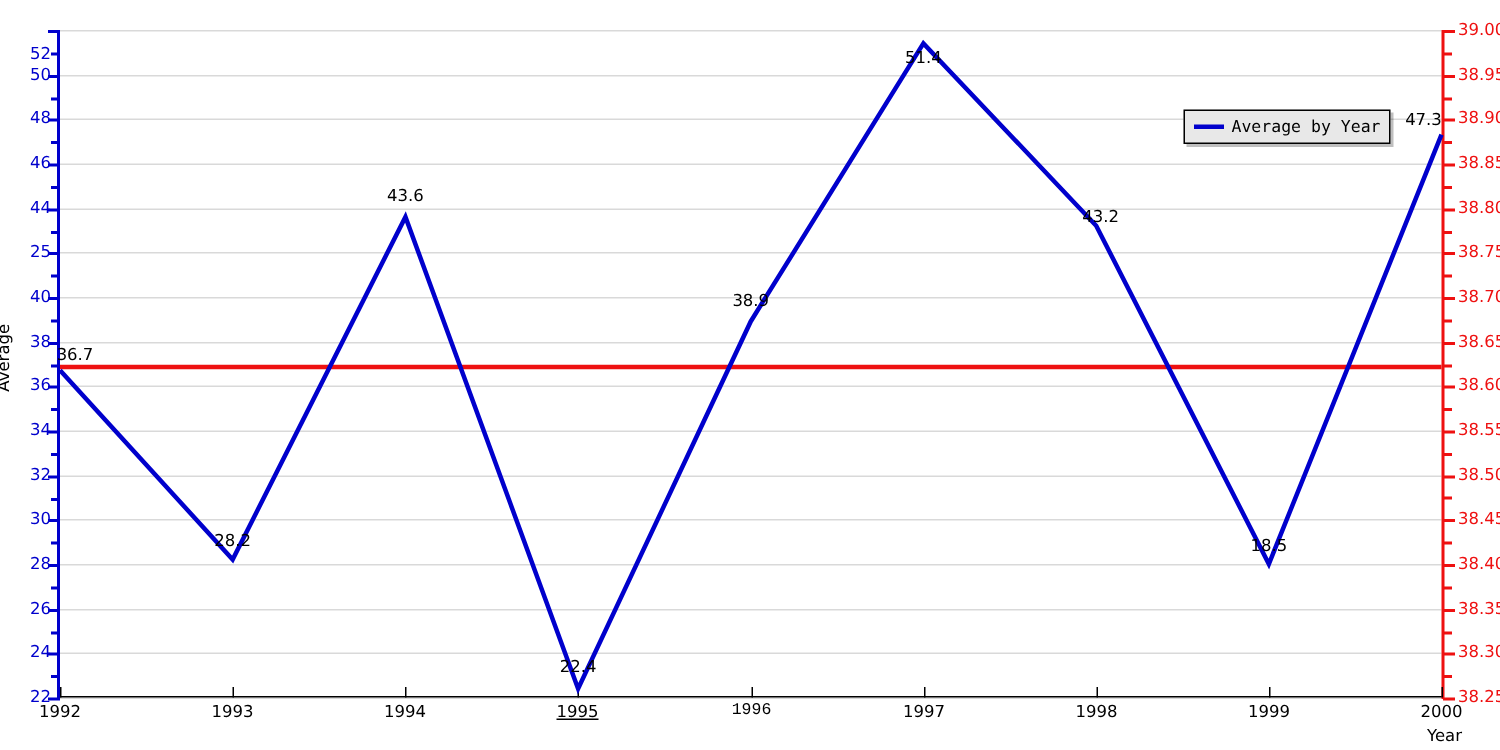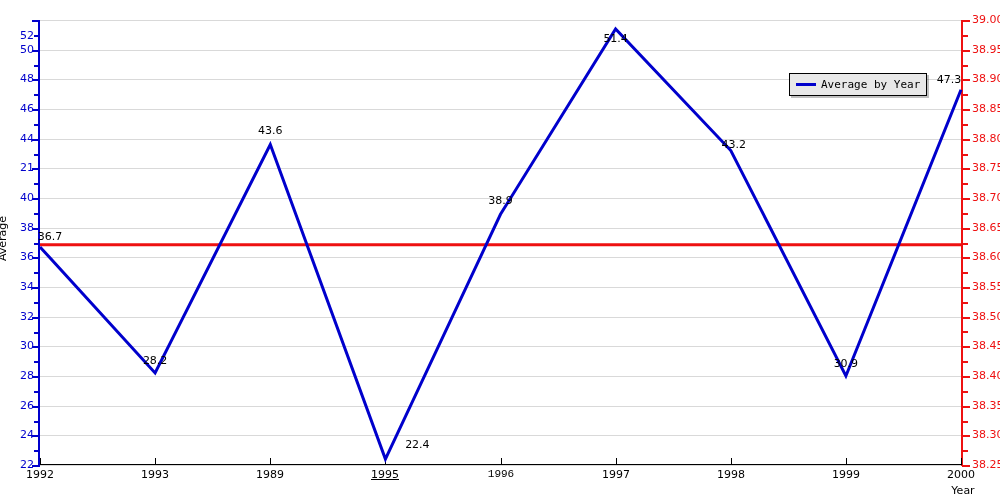--- a/index.html
+++ b/index.html
@@ -291,21 +291,21 @@
       <div class="ylabel-left" style="top: 459px;">22</div>
       <div class="ylabel-left" style="top: 429px;">24</div>
       <div class="ylabel-left" style="top: 400px;">26</div>
       <div class="ylabel-left" style="top: 370px;">28</div>
       <div class="ylabel-left" style="top: 340px;">30</div>
       <div class="ylabel-left" style="top: 311px;">32</div>
       <div class="ylabel-left" style="top: 281px;">34</div>
       <div class="ylabel-left" style="top: 251px;">36</div>
       <div class="ylabel-left" style="top: 222px;">38</div>
       <div class="ylabel-left" style="top: 192px;">40</div>
-      <div class="ylabel-left" style="top: 162px;">21</div>
+      <div class="ylabel-left" style="top: 162px;">25</div>
       <div class="ylabel-left" style="top: 133px;">44</div>
       <div class="ylabel-left" style="top: 103px;">46</div>
       <div class="ylabel-left" style="top: 73px;">48</div>
       <div class="ylabel-left" style="top: 44px;">50</div>
       <div class="ylabel-left" style="top: 30px;">52</div>
     </div>
   <div id="right-labels">
       <div class="ylabel-right" style="top: 459px;">38.25</div>
       <div class="ylabel-right" style="top: 429px;">38.30</div>
       <div class="ylabel-right" style="top: 400px;">38.35</div>
@@ -319,46 +319,46 @@
       <div class="ylabel-right" style="top: 162px;">38.75</div>
       <div class="ylabel-right" style="top: 133px;">38.80</div>
       <div class="ylabel-right" style="top: 103px;">38.85</div>
       <div class="ylabel-right" style="top: 73px;">38.90</div>
       <div class="ylabel-right" style="top: 44px;">38.95</div>
       <div class="ylabel-right" style="top: 14px;">39.00</div>
     </div>
   <div id="bottom-labels">
       <div class="xlabel" style="left: 40px;">1992</div>
       <div class="xlabel" style="left: 155px;">1993</div>
-      <div class="xlabel" style="left: 270px;">1989</div>
+      <div class="xlabel" style="left: 270px;">1994</div>
       <div class="xlabel" style="left: 385px; text-decoration: underline;">1995</div>
       <div class="xlabel" style="left: 501px; font-family: Liberation Mono, monospace;">1996</div>
       <div class="xlabel" style="left: 616px;">1997</div>
       <div class="xlabel" style="left: 731px;">1998</div>
       <div class="xlabel" style="left: 846px;">1999</div>
       <div class="xlabel" style="left: 961px;">2000</div>
     </div>
 
   <div class="axis-title-y">Average</div>
   <div class="axis-title-x">Year</div>
 
   <svg class="series-layer" viewBox="0 0 1000 500" preserveAspectRatio="none">
     <polyline id="career-average-line" fill="none" stroke="#ee1111" stroke-width="3" points="40,244.7 961,244.7"></polyline>
     <polyline id="average-by-year-line" fill="none" stroke="#0000cc" stroke-width="3" stroke-linejoin="miter" points="40.0,246.9 155.1,373.0 270.3,144.6 385.4,459.1 500.5,214.3 615.6,28.9 730.8,150.5 845.9,376.0 961.0,89.7"></polyline>
   </svg>
 
   <div id="point-labels">
       <div class="point-label" style="left: 50px; top: 230.95px;">36.7</div>
       <div class="point-label" style="left: 155.125px; top: 355.033px;">28.2</div>
       <div class="point-label" style="left: 270.25px; top: 124.6px;">43.6</div>
-      <div class="point-label" style="left: 385.375px; top: 439.067px; margin-left: 32px;">22.4</div>
+      <div class="point-label" style="left: 385.375px; top: 439.067px;">22.4</div>
       <div class="point-label" style="left: 500.5px; top: 195.317px;">38.9</div>
       <div class="point-label" style="left: 615.625px; top: 8.9px; margin-top: 24px;">51.4</div>
       <div class="point-label" style="left: 733.75px; top: 138.533px;">43.2</div>
-      <div class="point-label" style="left: 845.875px; top: 358px;">30.9</div>
+      <div class="point-label" style="left: 845.875px; top: 358px;">18.5</div>
       <div class="point-label" style="left: 949px; top: 73.7167px;">47.3</div>
     </div>
 
   <div class="legend">
     <div class="legend-row">
       <span class="legend-swatch" style="background:#0000cc"></span>
       <span class="legend-text">Average by Year</span>
     </div>
   </div>
 

